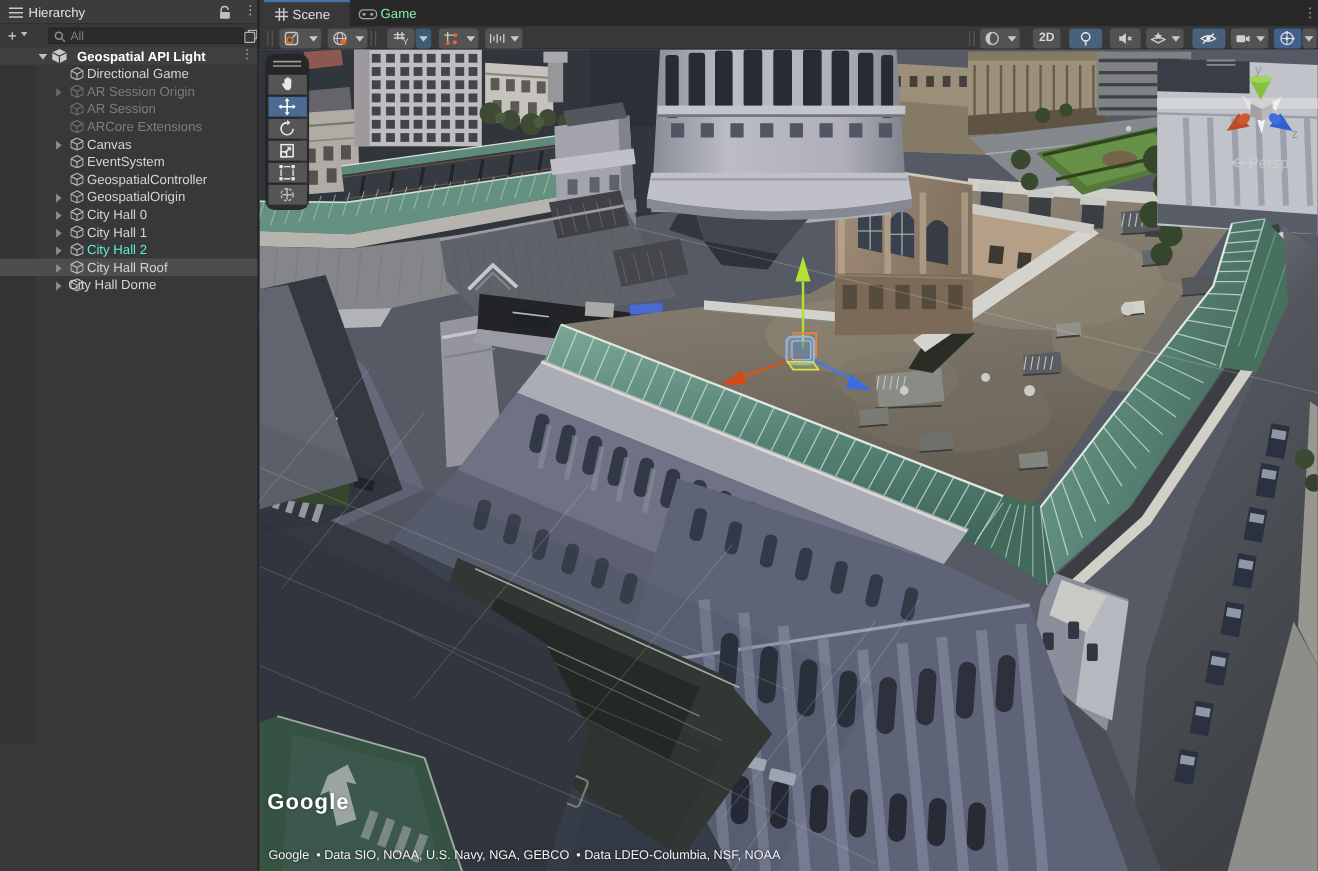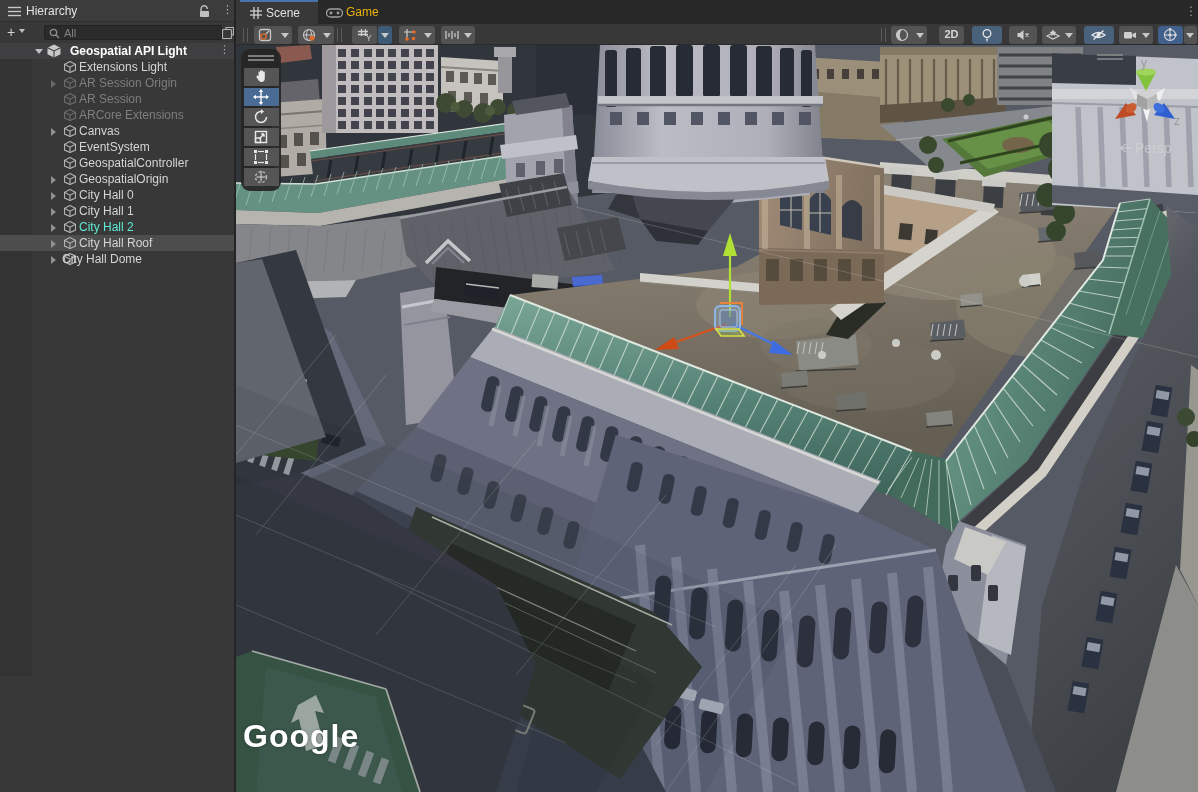--- a/index.html
+++ b/index.html
@@ -25,21 +25,21 @@
 .caret { position:absolute; right:3px; top:7px; width:0; height:0;
   border-left:4px solid transparent; border-right:4px solid transparent; border-top:5px solid #c8c8c8; }
 .sep { position:absolute; top:4px; width:1px; height:14px; background:#5a5a5a; }
 #scene { position:absolute; left:236px; top:45px; width:962px; height:747px; background:#50545e; }
 #toolov { position:absolute; left:5px; top:4px; width:40px; height:142px;
   background:rgba(38,38,38,0.93); border-radius:9px; }
 .tool { position:absolute; left:2.5px; width:35px; height:18px; background:#555555;
   border-radius:0; text-align:center; }
 .tool svg { margin-top:1px; }
 .tool.sel { background:#4a6b93; }
-#glogo { position:absolute; left:7px; top:673px; color:#ffffff; font-size:32px; font-weight:bold;
+#glogo { position:absolute; left:7px; top:673px; color:#ffffff; font-size:20px; font-weight:bold;
   letter-spacing:1px; text-shadow:0 0 3px rgba(0,0,0,0.35); }
 #attrib { position:absolute; left:8px; top:727px; color:#f4f4f4; font-size:11.5px;
   text-shadow:0 0 2px rgba(0,0,0,0.8); white-space:nowrap; }
 </style></head>
 <body>
 <div id="hier">
   <div id="hhead">
     <svg width="13" height="11" style="position:absolute;left:8px;top:6px">
         <g stroke="#c8c8c8" stroke-width="1.4">
           <line x1="0" y1="1.5" x2="13" y2="1.5"></line>
@@ -79,21 +79,21 @@
       <span class="htxt" style="left:70px;color:#ffffff;font-weight:bold">Geospatial API Light</span>
       <span style="position:absolute;right:6px;top:0px;color:#b4b4b4;font-size:11px;letter-spacing:0">⋮</span>
     </div>
 <div class="hrow" style="top:59px;">
       <svg style="position:absolute;left:64px;top:2px" width="12" height="12" viewBox="0 0 12 12">
         <g stroke="#b4b4b4" stroke-width="1.1" fill="none" opacity="1.0">
 <path d="M6.0 0.5 L11.5 3.3600000000000003 L11.5 9.0 L6.0 11.5 L0.5 9.0 L0.5 3.3600000000000003 Z"></path>
 <path d="M0.5 3.3600000000000003 L6.0 6.24 L11.5 3.3600000000000003 M6.0 6.24 L6.0 11.5"></path>
 </g>
       </svg>
-      <span class="htxt" style="left:79px;color:#d4d4d4">Extensions Light</span>
+      <span class="htxt" style="left:79px;color:#d4d4d4">Directional Game</span>
     </div>
 <div class="hrow" style="top:75px;">
       <span class="tri" style="left:51px;opacity:.55;"></span>
       <svg style="position:absolute;left:64px;top:2px" width="12" height="12" viewBox="0 0 12 12">
         <g stroke="#6e6e6e" stroke-width="1.1" fill="none" opacity="1.0">
 <path d="M6.0 0.5 L11.5 3.3600000000000003 L11.5 9.0 L6.0 11.5 L0.5 9.0 L0.5 3.3600000000000003 Z"></path>
 <path d="M0.5 3.3600000000000003 L6.0 6.24 L11.5 3.3600000000000003 M6.0 6.24 L6.0 11.5"></path>
 </g>
       </svg>
       <span class="htxt" style="left:79px;color:#7e7e7e">AR Session Origin</span>
@@ -215,21 +215,21 @@
           <line x1="0" y1="8" x2="12" y2="8"></line>
         </g>
       </svg>
     <span style="position:absolute;left:26px;top:4px;font-size:12px;color:#e0e0e0">Scene</span>
   </div>
   <svg width="17" height="10" style="position:absolute;left:86px;top:8px" viewBox="0 0 17 10">
       <rect x="0.5" y="1" width="16" height="8" rx="4" fill="none" stroke="#9f9f9f" stroke-width="1.3"></rect>
       <circle cx="5" cy="5" r="1.4" fill="#9f9f9f"></circle>
       <circle cx="12" cy="5" r="1.4" fill="#9f9f9f"></circle>
     </svg>
-  <span style="position:absolute;left:106px;top:5px;font-size:12px;color:#eab308">Game</span>
+  <span style="position:absolute;left:106px;top:5px;font-size:12px;color:#86efac">Game</span>
   <span style="position:absolute;right:5px;top:4px;color:#9f9f9f;font-size:12px">⋮</span>
 </div>
 <div id="tbar">
     <div class="sep" style="left:7px"></div>
     <div class="sep" style="left:11px"></div>
 <div class="tbtn" style="left:18px;width:38px;top:2px;height:18px;background:#535353;border-radius:3px">
       <span class="icx"><svg width="16" height="16" viewBox="0 0 16 16">
           <rect x="2.5" y="2.5" width="11" height="11" rx="2" fill="none" stroke="#c8c8c8" stroke-width="1.3"></rect>
           <circle cx="6.5" cy="9.5" r="2.6" fill="none" stroke="#e06c2b" stroke-width="1.4"></circle>
           <path d="M9 7 L12 4" stroke="#c8c8c8" stroke-width="1.3"></path>
@@ -1144,12 +1144,13 @@
  <div class="tool" style="top:119px"><svg width="16" height="16" viewBox="0 0 16 16" opacity="0.85">
           <circle cx="8" cy="8" r="5.5" fill="none" stroke="#d8d8d8" stroke-width="1.2" stroke-dasharray="2.5 2"></circle>
           <g stroke="#d8d8d8" stroke-width="1.2">
             <line x1="8" y1="3.5" x2="8" y2="12.5"></line>
             <line x1="3.5" y1="8" x2="12.5" y2="8"></line>
           </g>
           <polygon points="8,1.5 6.5,3.5 9.5,3.5" fill="#d8d8d8"></polygon>
         </svg></div>
 </div>
 <div id="glogo">Google</div>
+<div id="attrib">Google &nbsp;•&nbsp;Data SIO, NOAA, U.S. Navy, NGA, GEBCO &nbsp;•&nbsp;Data LDEO-Columbia, NSF, NOAA</div>
 </div>
 </body></html>

